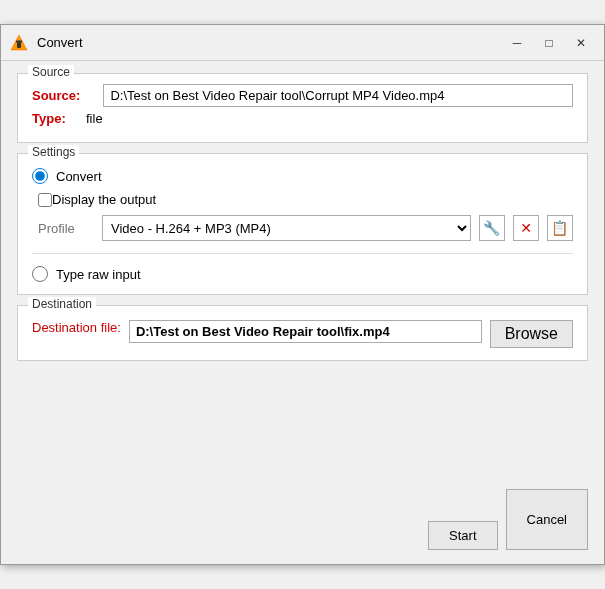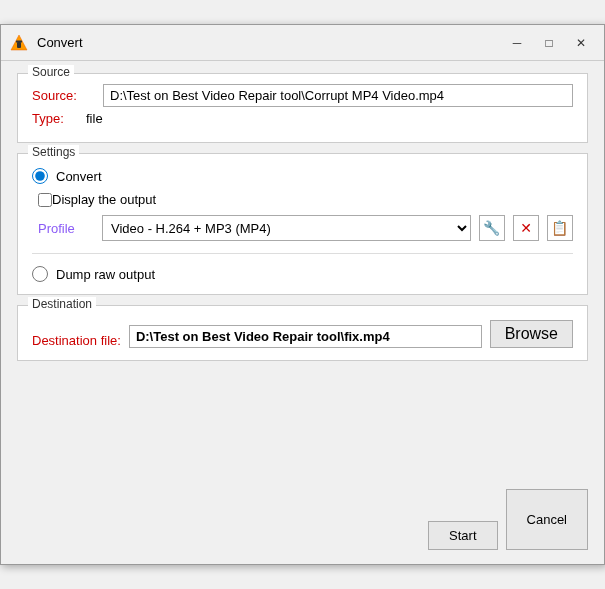--- a/index.html
+++ b/index.html
@@ -92,21 +92,21 @@
       font-weight: normal;
     }
 
     .source-row {
       display: flex;
       align-items: center;
       gap: 6px;
       margin-bottom: 4px;
     }
     .source-key {
-      font-weight: normal;
+      font-weight: bold;
       color: #cc0000;
       min-width: 48px;
     }
     .source-value {
       color: #000;
       font-size: 13px;
     }
     .source-path-box {
       flex: 1;
       border: 1px solid #aaa;
@@ -147,21 +147,21 @@
     }
 
     .profile-row {
       display: flex;
       align-items: center;
       gap: 8px;
       padding-left: 6px;
     }
     .profile-label {
       min-width: 56px;
-      color: #8b5cf6;
+      color: #737373;
     }
     .profile-select {
       flex: 1;
       height: 26px;
       border: 1px solid #aaa;
       background: white;
       padding: 0 4px;
       font-size: 13px;
       cursor: pointer;
     }
@@ -176,21 +176,21 @@
       justify-content: center;
       font-size: 14px;
       flex-shrink: 0;
     }
     .icon-btn.delete { color: #cc0000; }
     .icon-btn.settings-btn { color: #666; }
     .icon-btn.edit-btn { color: #cc7700; }
 
     .dest-row {
       display: flex;
-      align-items: flex-end;
+      align-items: flex-start;
       gap: 8px;
       padding-top: 4px;
     }
     .dest-label {
       color: #cc0000;
       white-space: nowrap;
     }
     .dest-path-box {
       flex: 1;
       border: 1px solid #aaa;
@@ -290,21 +290,21 @@
           </select>
           <button class="icon-btn settings-btn" title="Edit profile">🔧</button>
           <button class="icon-btn delete" title="Delete profile">✕</button>
           <button class="icon-btn edit-btn" title="Edit profile options">📋</button>
         </div>
 
         <hr class="section-divider">
 
         <div class="radio-row">
           <input type="radio" class="radio-input" name="mode" style="">
-          <span>Dump raw output</span>
+          <span>Type raw input</span>
         </div>
 
       </div>
     </div>
 
     <div class="section-group">
       <span class="section-label">Destination</span>
       <div class="dest-row">
         <span class="dest-label">Destination file:</span>
         <input type="text" class="dest-path-box" value="D:\Test on Best Video Repair tool\fix.mp4" style="">

